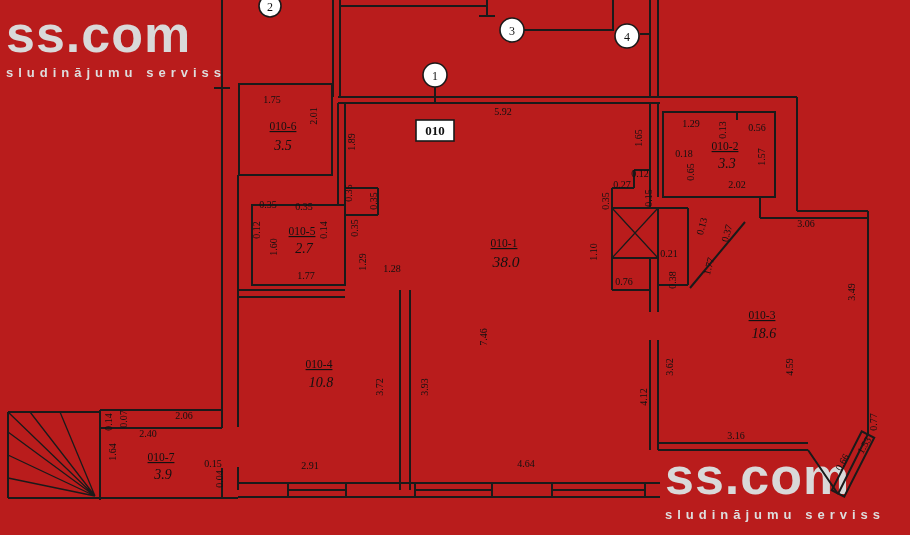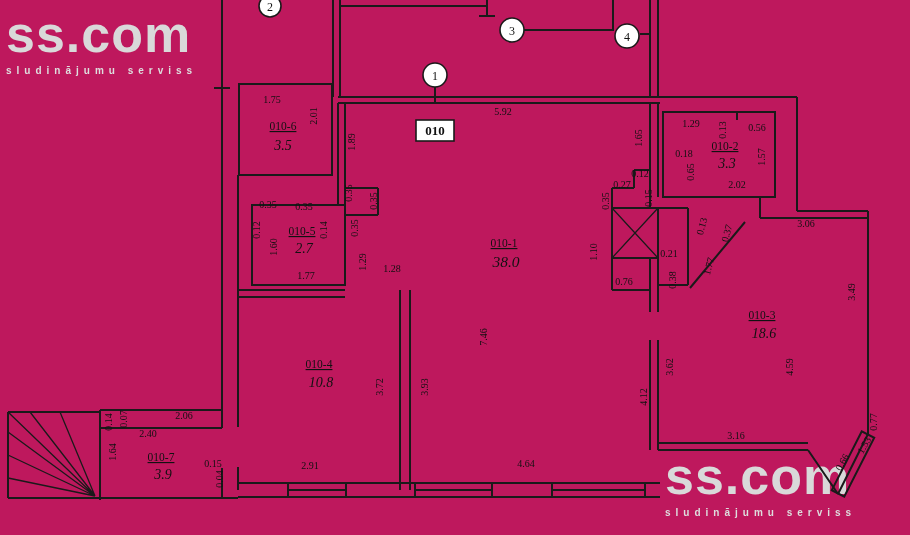--- a/index.html
+++ b/index.html
@@ -1,20 +1,20 @@
 <!DOCTYPE html>
 <html><head>
 <meta charset="utf-8">
 <style>
   html,body{margin:0;padding:0;background:#fff;}
-  #stage{position:relative;width:910px;height:535px;background:#be185d;overflow:hidden;
+  #stage{position:relative;width:910px;height:535px;background:#b91c1c;overflow:hidden;
          font-family:"Liberation Sans",sans-serif;}
   .wm{position:absolute;z-index:0;color:#d9d9d9;font-weight:bold;line-height:1;}
   .wm .brand{font-size:52px;letter-spacing:1px;}
-  .wm .tag{font-size:10px;letter-spacing:5px;color:#dedede;margin-top:6px;}
+  .wm .tag{font-size:13px;letter-spacing:5px;color:#dedede;margin-top:6px;}
   #plan-svg{position:absolute;left:0;top:0;z-index:1;}
   
   text{font-family:"Liberation Serif",serif;fill:#111;}
   .d{font-size:10px;text-anchor:middle;}
   .rid{font-size:11.5px;text-anchor:middle;text-decoration:underline;}
   .rarea{font-size:14px;font-style:italic;text-anchor:middle;}
   .rarea.big{font-size:15.5px;}
   .gm{font-size:12px;text-anchor:middle;}
   .badge{font-size:13px;text-anchor:middle;font-weight:bold;}
   .w2{stroke:#1a1a1a;stroke-width:2;fill:none;}

